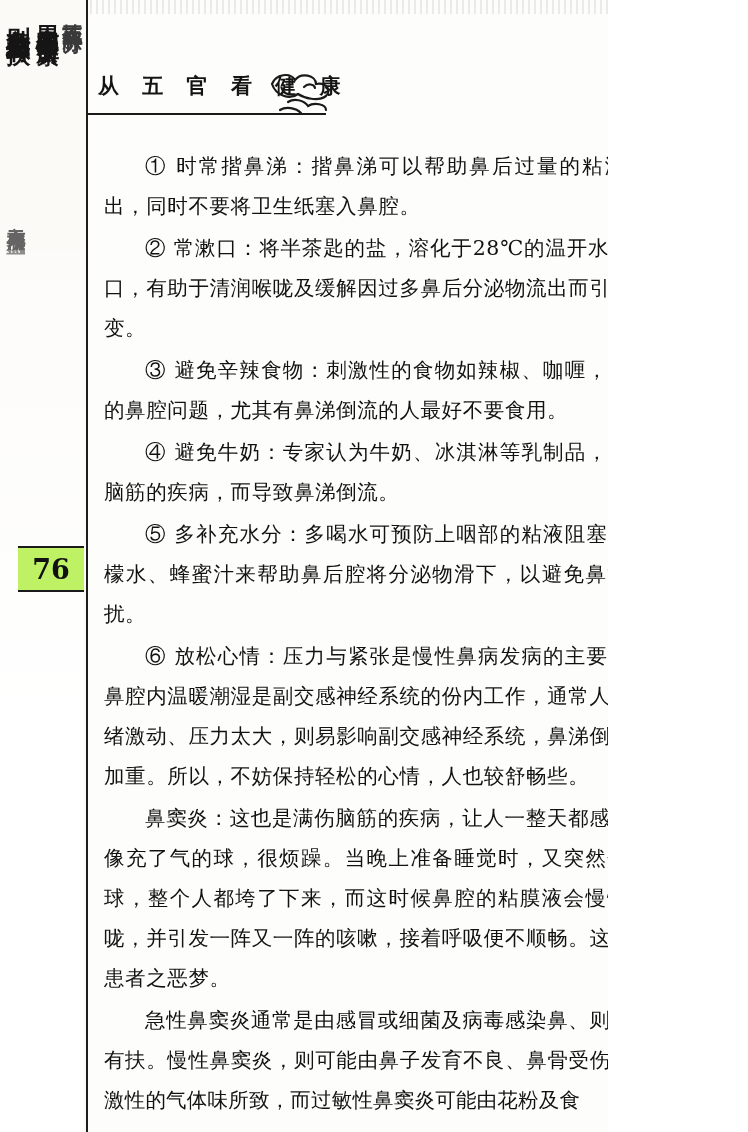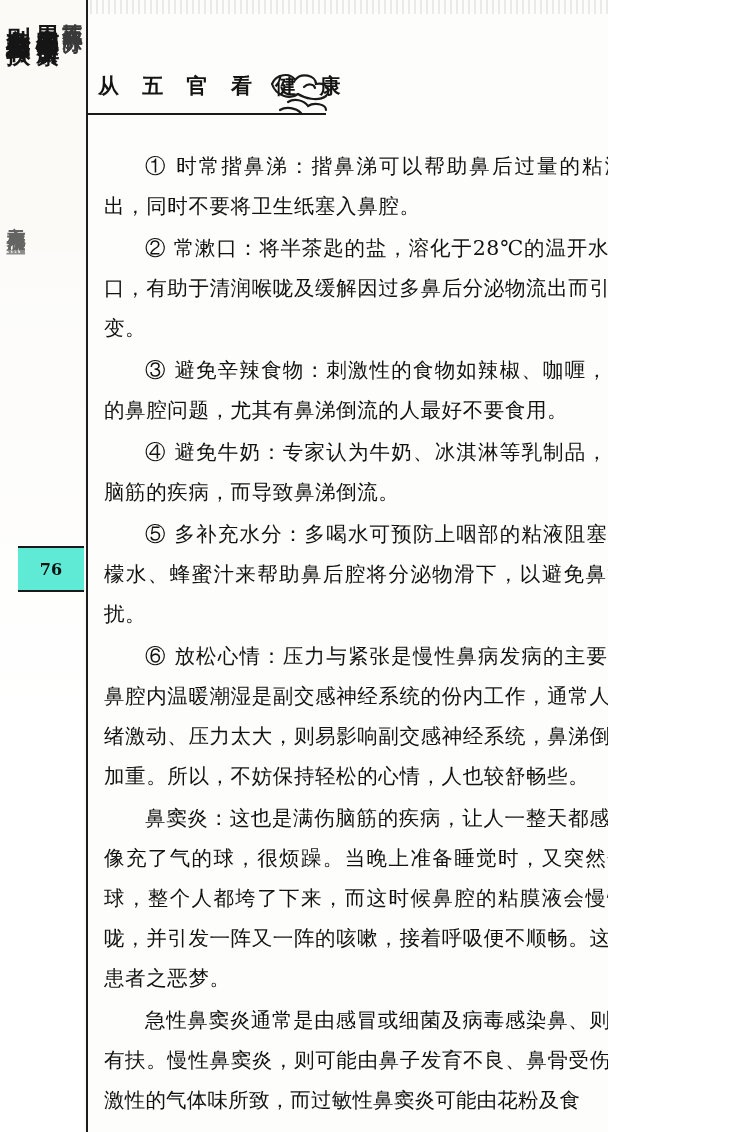--- a/index.html
+++ b/index.html
@@ -116,28 +116,28 @@
     color: #1a1a1a;
   }
 
   
   .page-num {
     position: absolute;
     left: 18px;
     top: 546px;
     width: 66px;
     height: 42px;
-    background: #5eead4;
+    background: #bef264;
     border-top: 2px solid #1a1a1a;
     border-bottom: 2px solid #1a1a1a;
     display: flex;
     align-items: center;
     justify-content: center;
     font-family: "DejaVu Serif", "Liberation Serif", serif;
-    font-size: 16px;
+    font-size: 27px;
     font-weight: bold;
     color: #111;
     z-index: 5;
   }
 
   
   .body-col {
     position: absolute;
     left: 104px;
     top: 146px;

